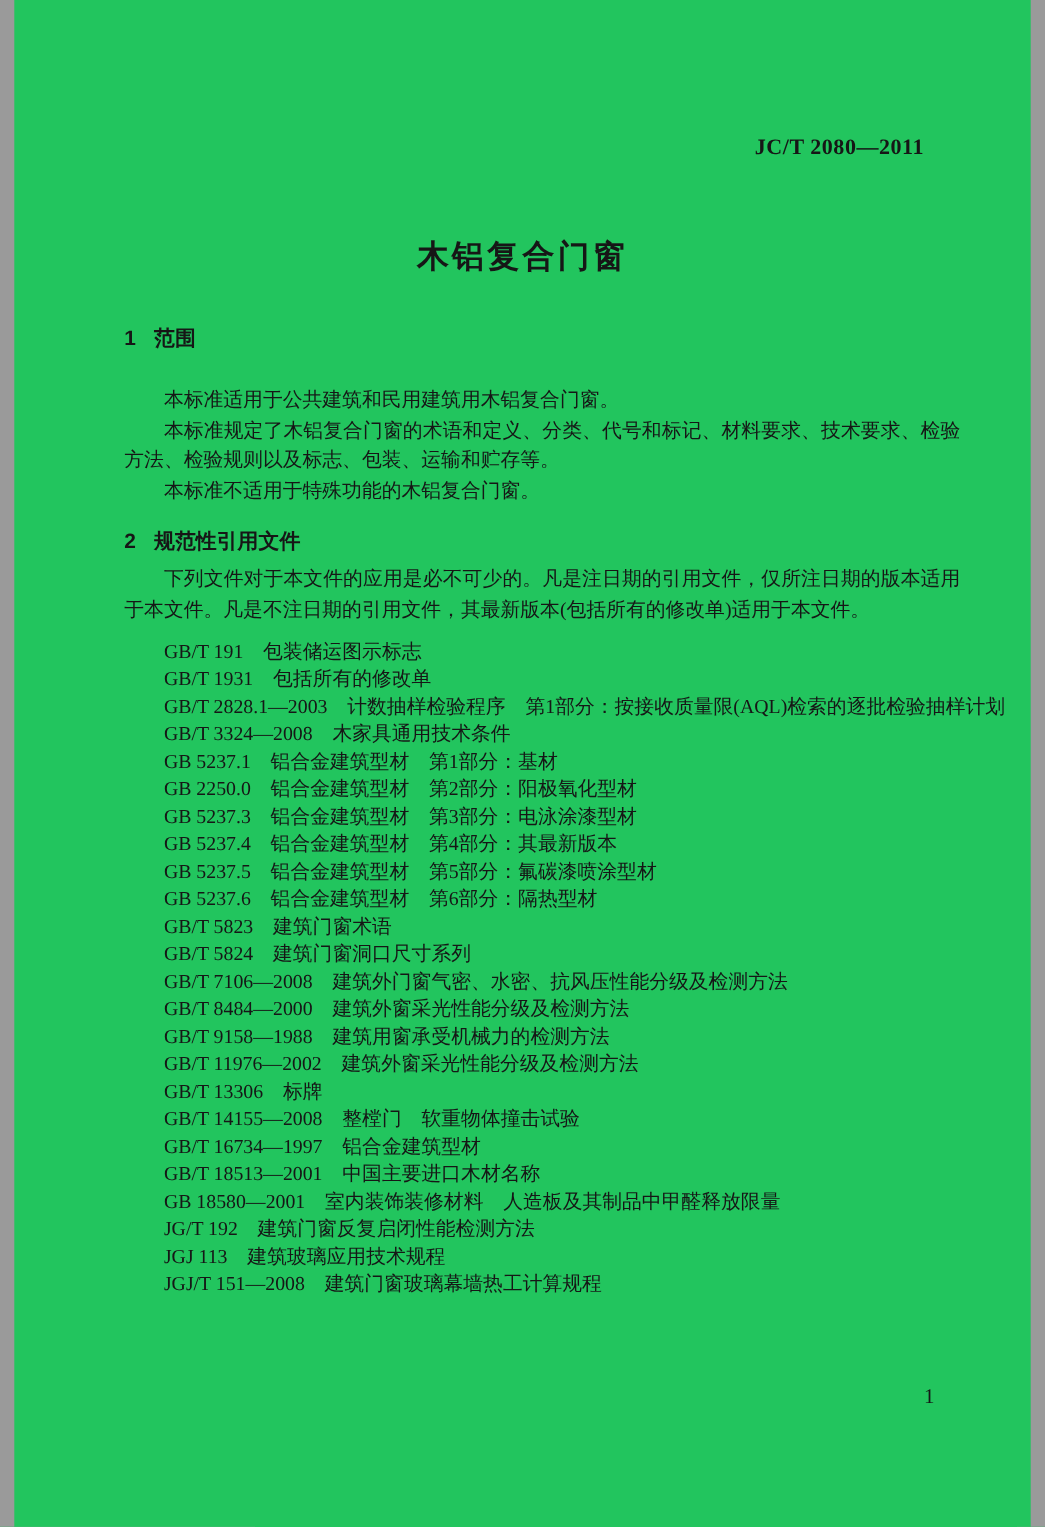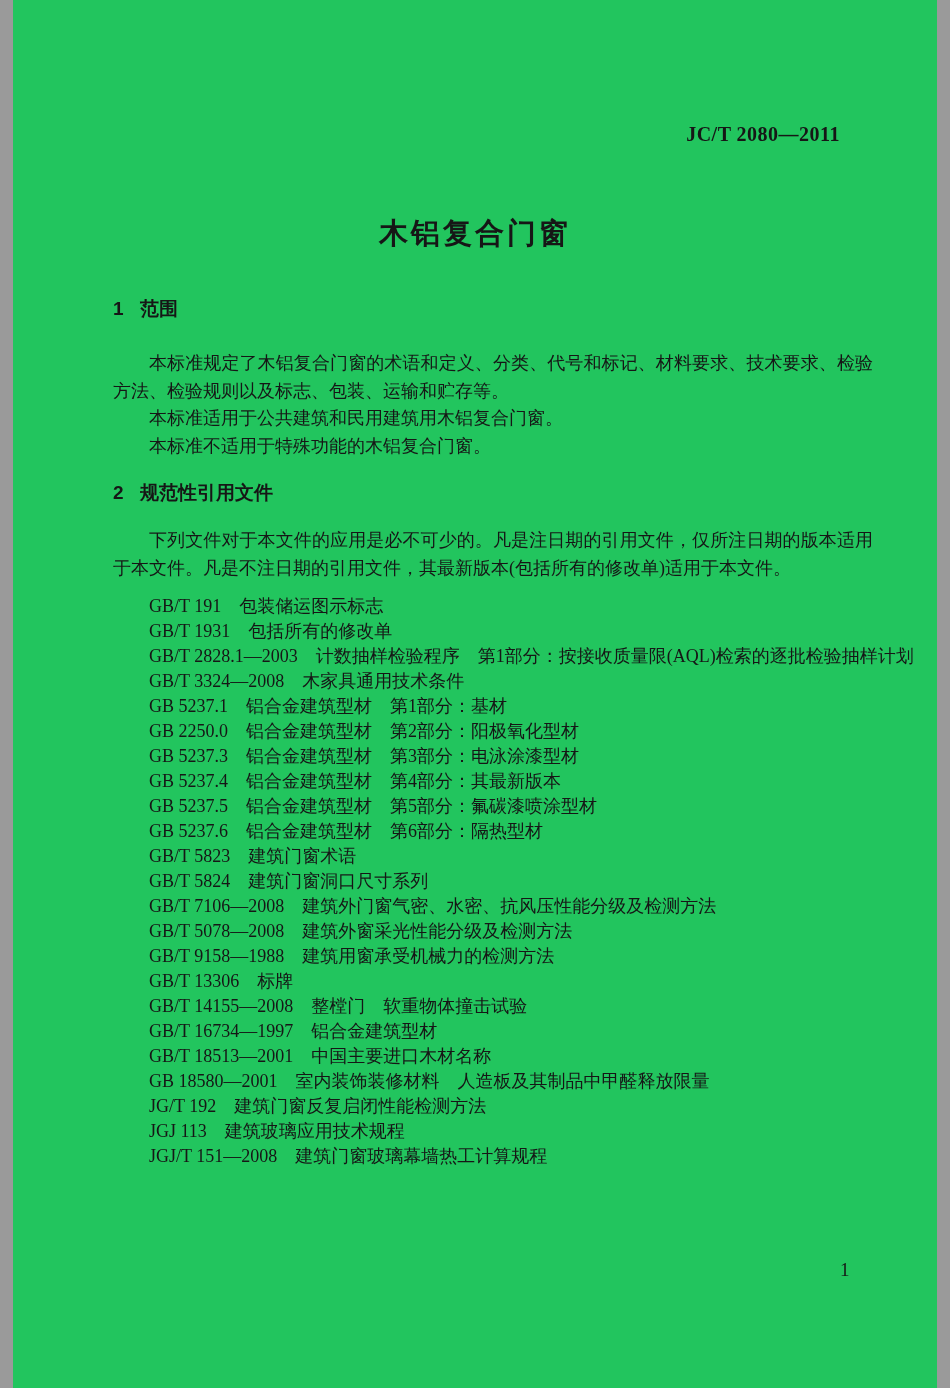--- a/index.html
+++ b/index.html
@@ -44,21 +44,21 @@
   .sec-num{width:27px;flex:0 0 auto;}
   .para-block{margin-top:29px;}
   .para-block p{
     margin:0;
     font-size:18px;
     line-height:27.5px;
     text-indent:2em;
     text-align:justify;
   }
   .sec2-heading{margin-top:21px;}
-  .intro{margin-top:22px;}
+  .intro{margin-top:8px;}
   .intro p{margin:0;font-size:18px;line-height:27.5px;text-indent:2em;text-align:justify;}
   .ref-list{
     margin-top:12px;
     padding-left:36px;
     font-size:18px;
     line-height:25px;
   }
   .ref-item{white-space:nowrap;}
   .ref-title{margin-left:18px;}
   .page-number{
@@ -77,22 +77,22 @@
   <div class="doc-title">木铝复合门窗</div>
 
   <div class="content">
 
     <div class="sec-heading">
       <span class="sec-num">1</span>
       <span>范围</span>
     </div>
 
     <div class="para-block">
+      <p>本标准适用于公共建筑和民用建筑用木铝复合门窗。</p>
       <p>本标准规定了木铝复合门窗的术语和定义、分类、代号和标记、材料要求、技术要求、检验方法、检验规则以及标志、包装、运输和贮存等。</p>
-      <p>本标准适用于公共建筑和民用建筑用木铝复合门窗。</p>
       <p>本标准不适用于特殊功能的木铝复合门窗。</p>
     </div>
 
     <div class="sec-heading sec2-heading">
       <span class="sec-num">2</span>
       <span>规范性引用文件</span>
     </div>
 
     <div class="intro">
       <p>下列文件对于本文件的应用是必不可少的。凡是注日期的引用文件，仅所注日期的版本适用于本文件。凡是不注日期的引用文件，其最新版本(包括所有的修改单)适用于本文件。</p>
@@ -105,22 +105,23 @@
       <div class="ref-item"><span class="ref-code">GB/T 3324—2008</span><span class="ref-title">木家具通用技术条件</span></div>
       <div class="ref-item"><span class="ref-code">GB 5237.1</span><span class="ref-title">铝合金建筑型材　第1部分：基材</span></div>
       <div class="ref-item"><span class="ref-code">GB 2250.0</span><span class="ref-title">铝合金建筑型材　第2部分：阳极氧化型材</span></div>
       <div class="ref-item"><span class="ref-code">GB 5237.3</span><span class="ref-title">铝合金建筑型材　第3部分：电泳涂漆型材</span></div>
       <div class="ref-item"><span class="ref-code">GB 5237.4</span><span class="ref-title">铝合金建筑型材　第4部分：其最新版本</span></div>
       <div class="ref-item"><span class="ref-code">GB 5237.5</span><span class="ref-title">铝合金建筑型材　第5部分：氟碳漆喷涂型材</span></div>
       <div class="ref-item"><span class="ref-code">GB 5237.6</span><span class="ref-title">铝合金建筑型材　第6部分：隔热型材</span></div>
       <div class="ref-item"><span class="ref-code">GB/T 5823</span><span class="ref-title">建筑门窗术语</span></div>
       <div class="ref-item"><span class="ref-code">GB/T 5824</span><span class="ref-title">建筑门窗洞口尺寸系列</span></div>
       <div class="ref-item"><span class="ref-code">GB/T 7106—2008</span><span class="ref-title">建筑外门窗气密、水密、抗风压性能分级及检测方法</span></div>
-      <div class="ref-item"><span class="ref-code">GB/T 5078—2008</span><span class="ref-title">建筑外窗采光性能分级及检测方法</span></div>
+      <div class="ref-item"><span class="ref-code">GB/T 8484—2000</span><span class="ref-title">建筑外窗采光性能分级及检测方法</span></div>
       <div class="ref-item"><span class="ref-code">GB/T 9158—1988</span><span class="ref-title">建筑用窗承受机械力的检测方法</span></div>
+      <div class="ref-item"><span class="ref-code">GB/T 11976—2002</span><span class="ref-title">建筑外窗采光性能分级及检测方法</span></div>
       <div class="ref-item"><span class="ref-code">GB/T 13306</span><span class="ref-title">标牌</span></div>
       <div class="ref-item"><span class="ref-code">GB/T 14155—2008</span><span class="ref-title">整樘门　软重物体撞击试验</span></div>
       <div class="ref-item"><span class="ref-code">GB/T 16734—1997</span><span class="ref-title">铝合金建筑型材</span></div>
       <div class="ref-item"><span class="ref-code">GB/T 18513—2001</span><span class="ref-title">中国主要进口木材名称</span></div>
       <div class="ref-item"><span class="ref-code">GB 18580—2001</span><span class="ref-title">室内装饰装修材料　人造板及其制品中甲醛释放限量</span></div>
       <div class="ref-item"><span class="ref-code">JG/T 192</span><span class="ref-title">建筑门窗反复启闭性能检测方法</span></div>
       <div class="ref-item"><span class="ref-code">JGJ 113</span><span class="ref-title">建筑玻璃应用技术规程</span></div>
       <div class="ref-item"><span class="ref-code">JGJ/T 151—2008</span><span class="ref-title">建筑门窗玻璃幕墙热工计算规程</span></div>
     </div>
 

